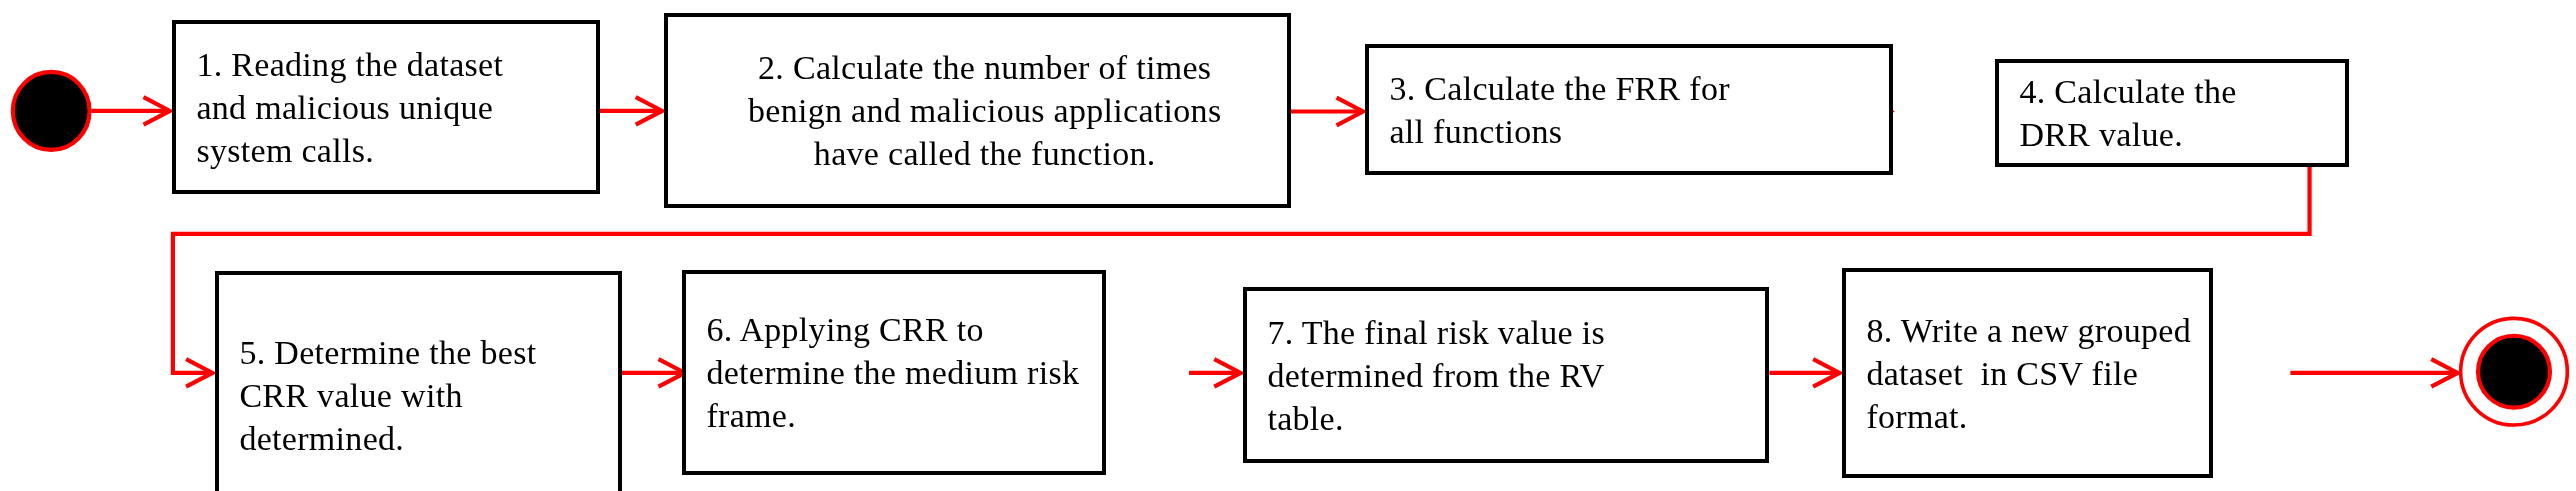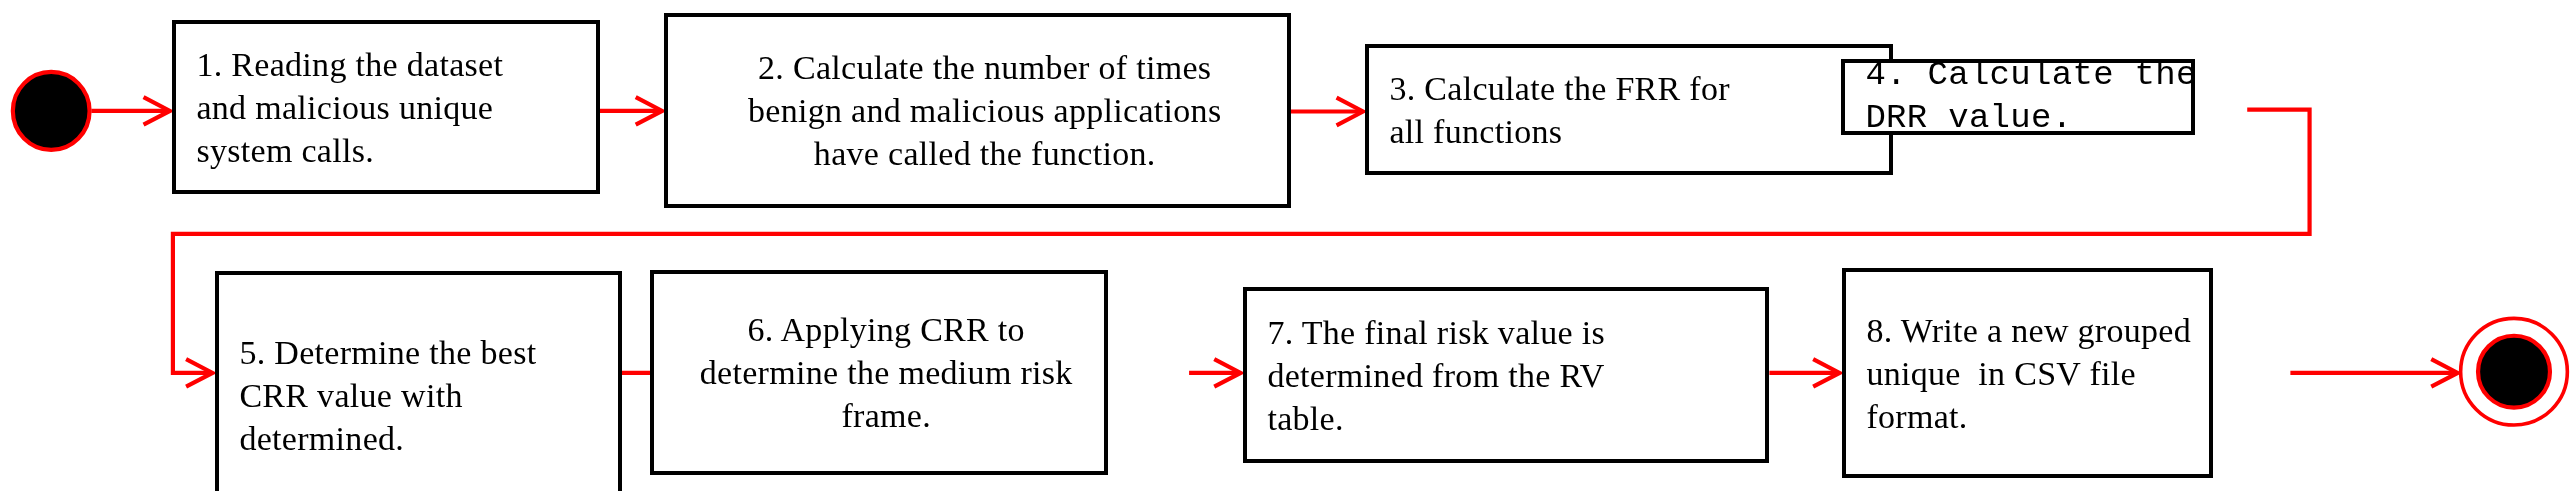--- a/index.html
+++ b/index.html
@@ -28,23 +28,23 @@
     padding-right: 6px;
     font-size: 34px;
     line-height: 43px;
     color: #000000;
     letter-spacing: 0.3px;
   }
   .box span { white-space: pre; display: block; }
   .b1 { left: 172px;  top: 20px;  width: 428px;  height: 174px; }
   .b2 { left: 664px; top: 13px;  width: 627px; height: 195px; text-align: center; }
   .b3 { left: 1365px; top: 44px;  width: 528px;  height: 131px; }
-  .b4 { left: 1841px; top: 59px;  width: 354px;  height: 76px; font-family: Liberation Mono, monospace; }
+  .b4 { left: 1995px; top: 59px;  width: 354px;  height: 108px; }
   .b5 { left: 215px;  top: 271px; width: 407px;  height: 249px; }
-  .b6 { left: 650px; top: 270px; width: 458px;  height: 205px; text-align: center; }
+  .b6 { left: 682px; top: 270px; width: 424px;  height: 205px; }
   .b7 { left: 1243px; top: 287px; width: 526px;  height: 176px; }
   .b8 { left: 1842px; top: 268px; width: 371px;  height: 210px; }
 </style>
 </head>
 <body>
 
 <div id="canvas">
 
   <svg id="connector-layer" viewBox="0 0 4296 819" xmlns="http://www.w3.org/2000/svg">
 
@@ -134,18 +134,18 @@
   </div>
 
   <div class="box b7">
     <span>7. The final risk value is</span>
     <span>determined from the RV</span>
     <span>table.</span>
   </div>
 
   <div class="box b8">
     <span>8. Write a new grouped</span>
-    <span>unique  in CSV file</span>
+    <span>dataset  in CSV file</span>
     <span>format.</span>
   </div>
 
 </div>
 
 
 </body></html>

